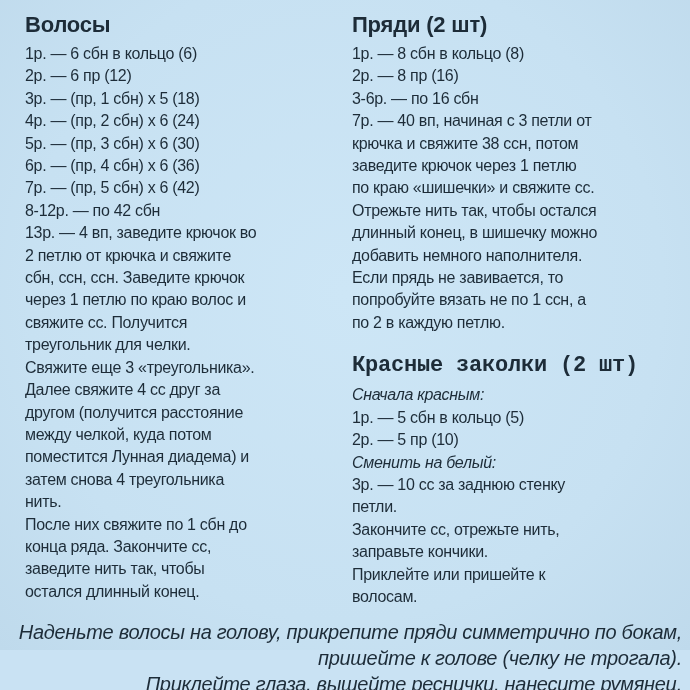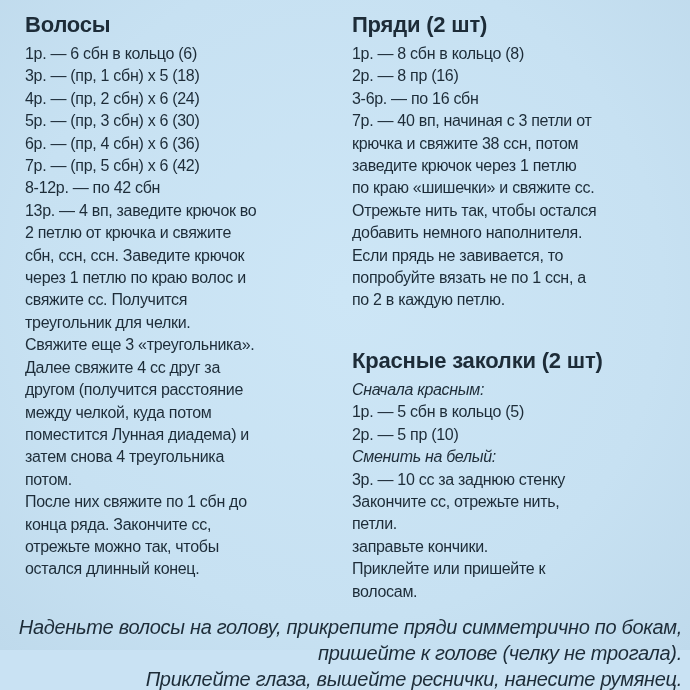--- a/index.html
+++ b/index.html
@@ -31,21 +31,21 @@
     line-height: 22.4px;
     letter-spacing: -0.3px;
   }
   .blk-heading {
     font-size: 22px;
     font-weight: bold;
     line-height: 26px;
     margin-bottom: 5px;
     letter-spacing: -0.2px;
   }
-  .blk-heading:not(:first-child) { margin-top: 36px; }
+  .blk-heading:not(:first-child) { margin-top: 19px; font-family: Liberation Mono, monospace; }
   .blk-italic { font-style: italic; }
   .footer {
     margin-top: 11px;
     text-align: center;
     margin-left: -17px; 
   }
   .footer-line {
     font-size: 20px;
     line-height: 26px;
     font-style: italic;
@@ -55,66 +55,68 @@
   }
 </style>
 </head>
 <body>
 
 <div class="page">
   <div class="columns">
     <div class="col col-left">
         <div class="blk blk-heading">Волосы</div>
         <div class="blk blk-line">1р. — 6 сбн в кольцо (6)</div>
+        <div class="blk blk-line">2р. — 6 пр (12)</div>
         <div class="blk blk-line">3р. — (пр, 1 сбн) х 5 (18)</div>
         <div class="blk blk-line">4р. — (пр, 2 сбн) х 6 (24)</div>
         <div class="blk blk-line">5р. — (пр, 3 сбн) х 6 (30)</div>
         <div class="blk blk-line">6р. — (пр, 4 сбн) х 6 (36)</div>
         <div class="blk blk-line">7р. — (пр, 5 сбн) х 6 (42)</div>
         <div class="blk blk-line">8-12р. — по 42 сбн</div>
         <div class="blk blk-line">13р. — 4 вп, заведите крючок во</div>
         <div class="blk blk-line">2 петлю от крючка и свяжите</div>
         <div class="blk blk-line">сбн, ссн, ссн. Заведите крючок</div>
         <div class="blk blk-line">через 1 петлю по краю волос и</div>
         <div class="blk blk-line">свяжите сс. Получится</div>
         <div class="blk blk-line">треугольник для челки.</div>
         <div class="blk blk-line">Свяжите еще 3 «треугольника».</div>
         <div class="blk blk-line">Далее свяжите 4 сс друг за</div>
         <div class="blk blk-line">другом (получится расстояние</div>
         <div class="blk blk-line">между челкой, куда потом</div>
         <div class="blk blk-line">поместится Лунная диадема) и</div>
         <div class="blk blk-line">затем снова 4 треугольника</div>
-        <div class="blk blk-line">потом.</div>
+        <div class="blk blk-line">нить.</div>
         <div class="blk blk-line">После них свяжите по 1 сбн до</div>
         <div class="blk blk-line">конца ряда. Закончите сс,</div>
-        <div class="blk blk-line">отрежьте можно так, чтобы</div>
+        <div class="blk blk-line">заведите нить так, чтобы</div>
         <div class="blk blk-line">остался длинный конец.</div>
       </div>
     <div class="col col-right">
         <div class="blk blk-heading">Пряди (2 шт)</div>
         <div class="blk blk-line">1р. — 8 сбн в кольцо (8)</div>
         <div class="blk blk-line">2р. — 8 пр (16)</div>
         <div class="blk blk-line">3-6р. — по 16 сбн</div>
         <div class="blk blk-line">7р. — 40 вп, начиная с 3 петли от</div>
         <div class="blk blk-line">крючка и свяжите 38 ссн, потом</div>
         <div class="blk blk-line">заведите крючок через 1 петлю</div>
         <div class="blk blk-line">по краю «шишечки» и свяжите сс.</div>
         <div class="blk blk-line">Отрежьте нить так, чтобы остался</div>
+        <div class="blk blk-line">длинный конец, в шишечку можно</div>
         <div class="blk blk-line">добавить немного наполнителя.</div>
         <div class="blk blk-line">Если прядь не завивается, то</div>
         <div class="blk blk-line">попробуйте вязать не по 1 ссн, а</div>
         <div class="blk blk-line">по 2 в каждую петлю.</div>
         <div class="blk blk-heading">Красные заколки (2 шт)</div>
         <div class="blk blk-italic">Сначала красным:</div>
         <div class="blk blk-line">1р. — 5 сбн в кольцо (5)</div>
         <div class="blk blk-line">2р. — 5 пр (10)</div>
         <div class="blk blk-italic">Сменить на белый:</div>
         <div class="blk blk-line">3р. — 10 сс за заднюю стенку</div>
+        <div class="blk blk-line">петли.</div>
         <div class="blk blk-line">Закончите сс, отрежьте нить,</div>
-        <div class="blk blk-line">петли.</div>
         <div class="blk blk-line">заправьте кончики.</div>
         <div class="blk blk-line">Приклейте или пришейте к</div>
         <div class="blk blk-line">волосам.</div>
       </div>
   </div>
   <div class="footer">
     <div class="footer-line">Наденьте волосы на голову, прикрепите пряди симметрично по бокам,</div>
     <div class="footer-line">пришейте к голове (челку не трогала).</div>
     <div class="footer-line">Приклейте глаза, вышейте реснички, нанесите румянец.</div>
   </div>

